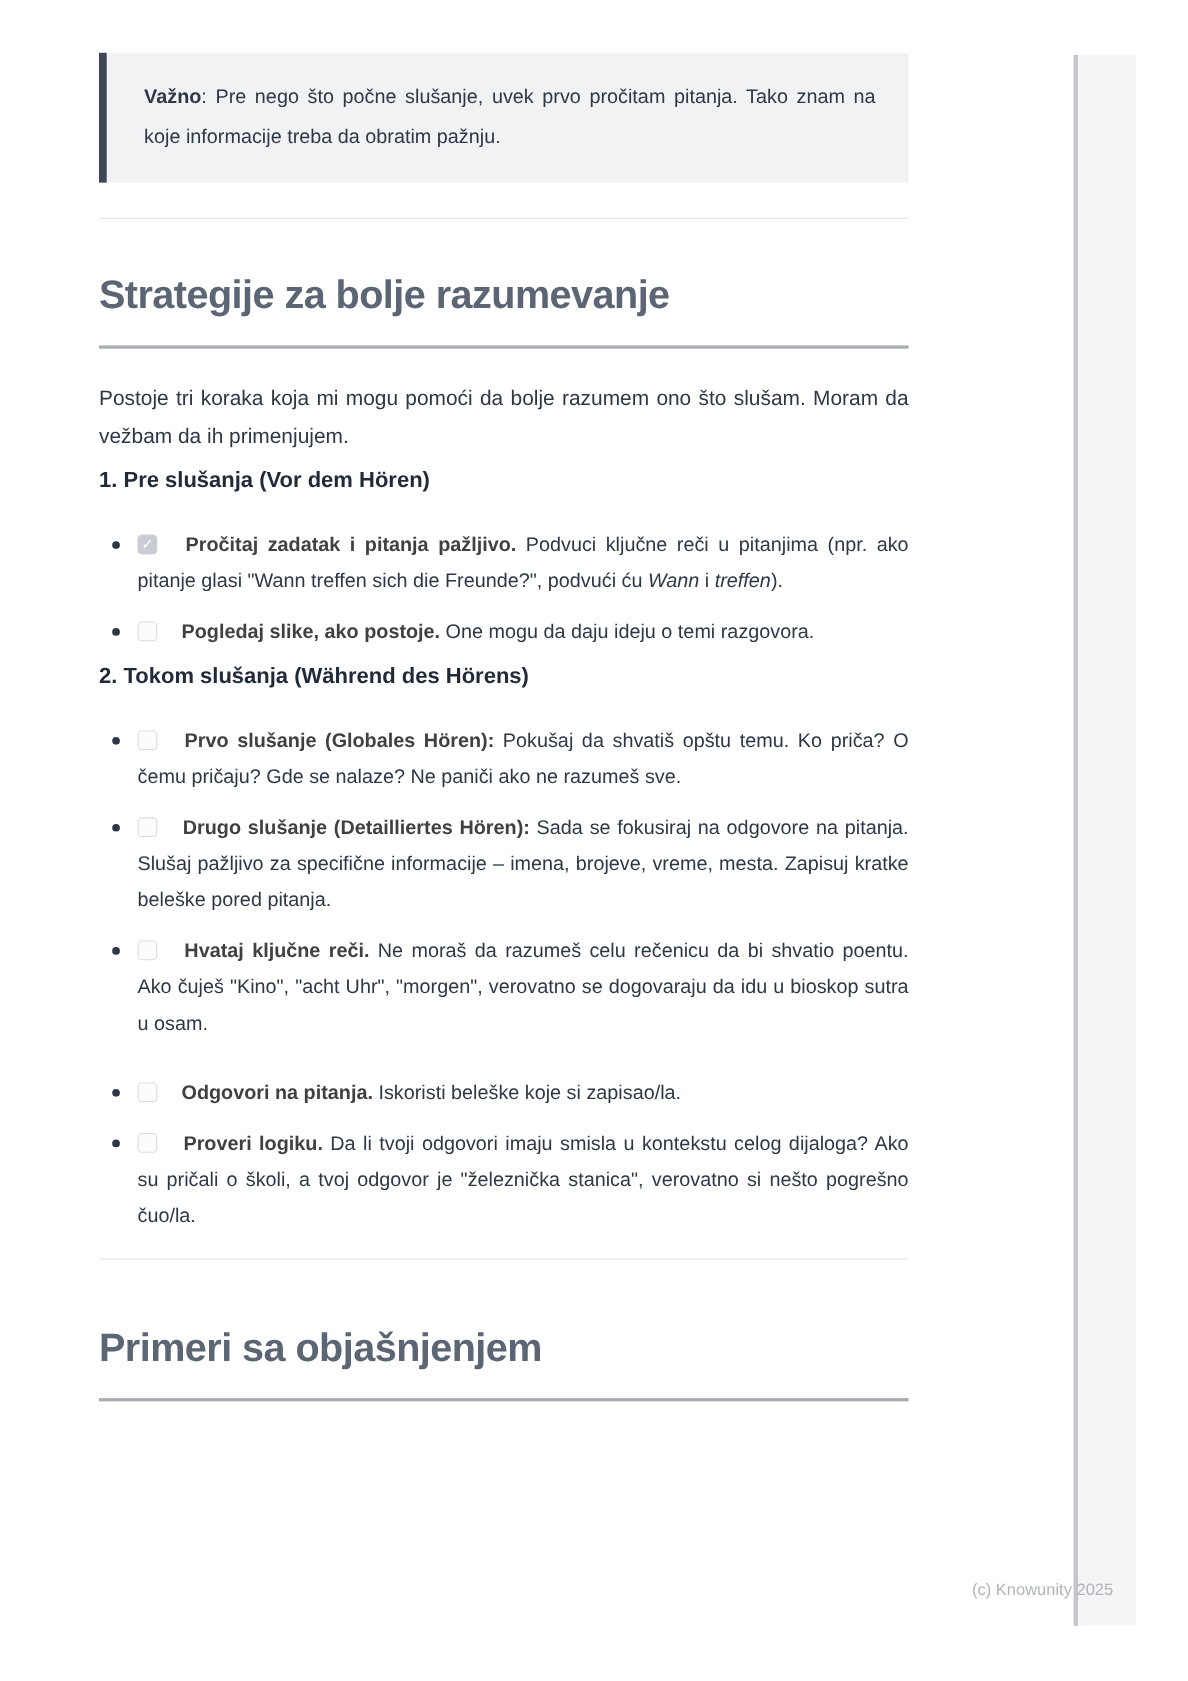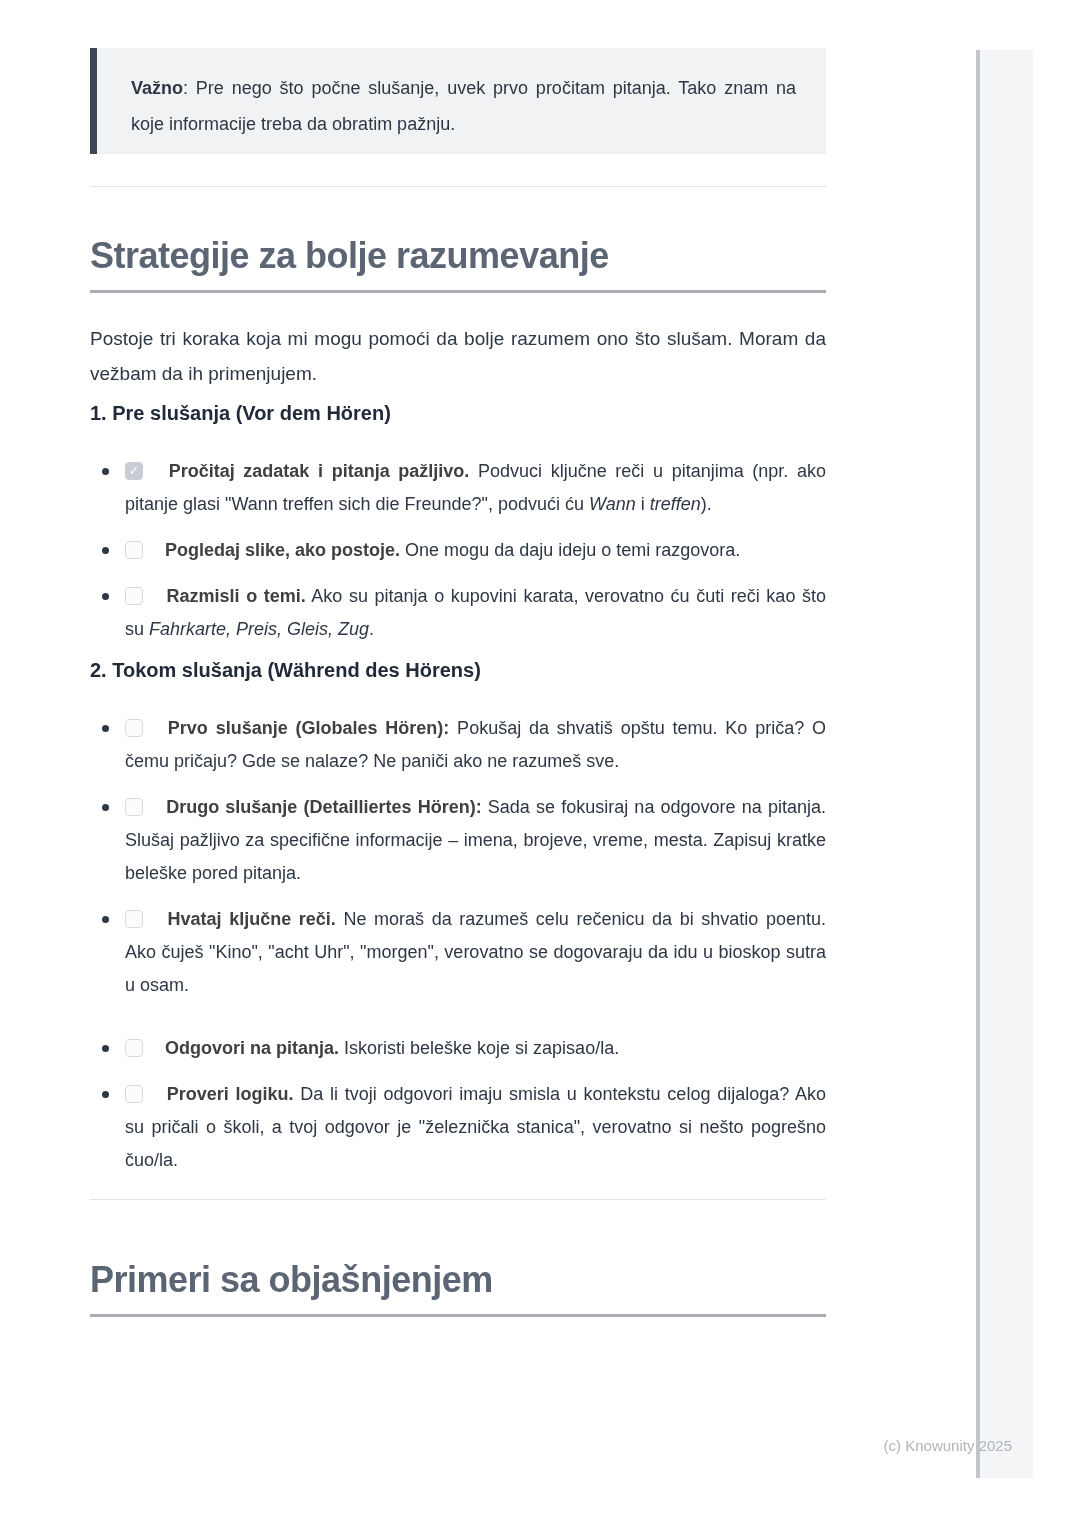--- a/index.html
+++ b/index.html
@@ -19,42 +19,42 @@
     position: absolute;
     left: 90px;
     top: 0;
     width: 736px;
   }
   
   .callout {
     margin-top: 48px;
     background: #f1f2f3;
     border-left: 7px solid #3e4756;
-    padding: 22px 30px 12px 34px;
+    padding: 22px 30px 24px 34px;
     font-size: 18px;
     line-height: 36px;
     text-align: justify;
   }
   .callout .b { font-weight: bold; }
   
   .hr {
     border: none;
     border-top: 1px solid #e4e5e7;
     height: 0;
     margin-top: 32px;
   }
   .hr.second { margin-top: 22px; }
   
   .h1 {
     margin-top: 48px;
     font-size: 36px;
     font-weight: bold;
     letter-spacing: -0.5px;
     color: #5c6573;
-    padding-bottom: 13px;
+    padding-bottom: 25px;
     border-bottom: 3px solid #a9aeb5;
   }
   .h1.second { margin-top: 59px; }
   
   .para {
     margin-top: 28px;
     font-size: 19px;
     line-height: 35px;
     text-align: justify;
     color: #2e3745;
@@ -159,25 +159,20 @@
       <li>
         <span class="dot"></span>
         <span class="checkbox checked"><span class="tick">✓</span></span>
         <span class="seg-b">Pročitaj zadatak i pitanja pažljivo.</span><span> Podvuci ključne reči u pitanjima (npr. ako pitanje glasi "Wann treffen sich die Freunde?", podvući ću </span><span class="seg-i">Wann</span><span> i </span><span class="seg-i">treffen</span><span>).</span>
       </li>
       <li>
         <span class="dot"></span>
         <span class="checkbox"></span>
         <span class="seg-b">Pogledaj slike, ako postoje.</span><span> One mogu da daju ideju o temi razgovora.</span>
       </li>
-      <li>
-        <span class="dot"></span>
-        <span class="checkbox"></span>
-        <span class="seg-b">Razmisli o temi.</span><span> Ako su pitanja o kupovini karata, verovatno ću čuti reči kao što su </span><span class="seg-i">Fahrkarte, Preis, Gleis, Zug</span><span>.</span>
-      </li>
     </ul>
 
     <div class="h3">2. Tokom slušanja (Während des Hörens)</div>
     <ul class="checklist">
       <li>
         <span class="dot"></span>
         <span class="checkbox"></span>
         <span class="seg-b">Prvo slušanje (Globales Hören):</span><span> Pokušaj da shvatiš opštu temu. Ko priča? O čemu pričaju? Gde se nalaze? Ne paniči ako ne razumeš sve.</span>
       </li>
       <li>

